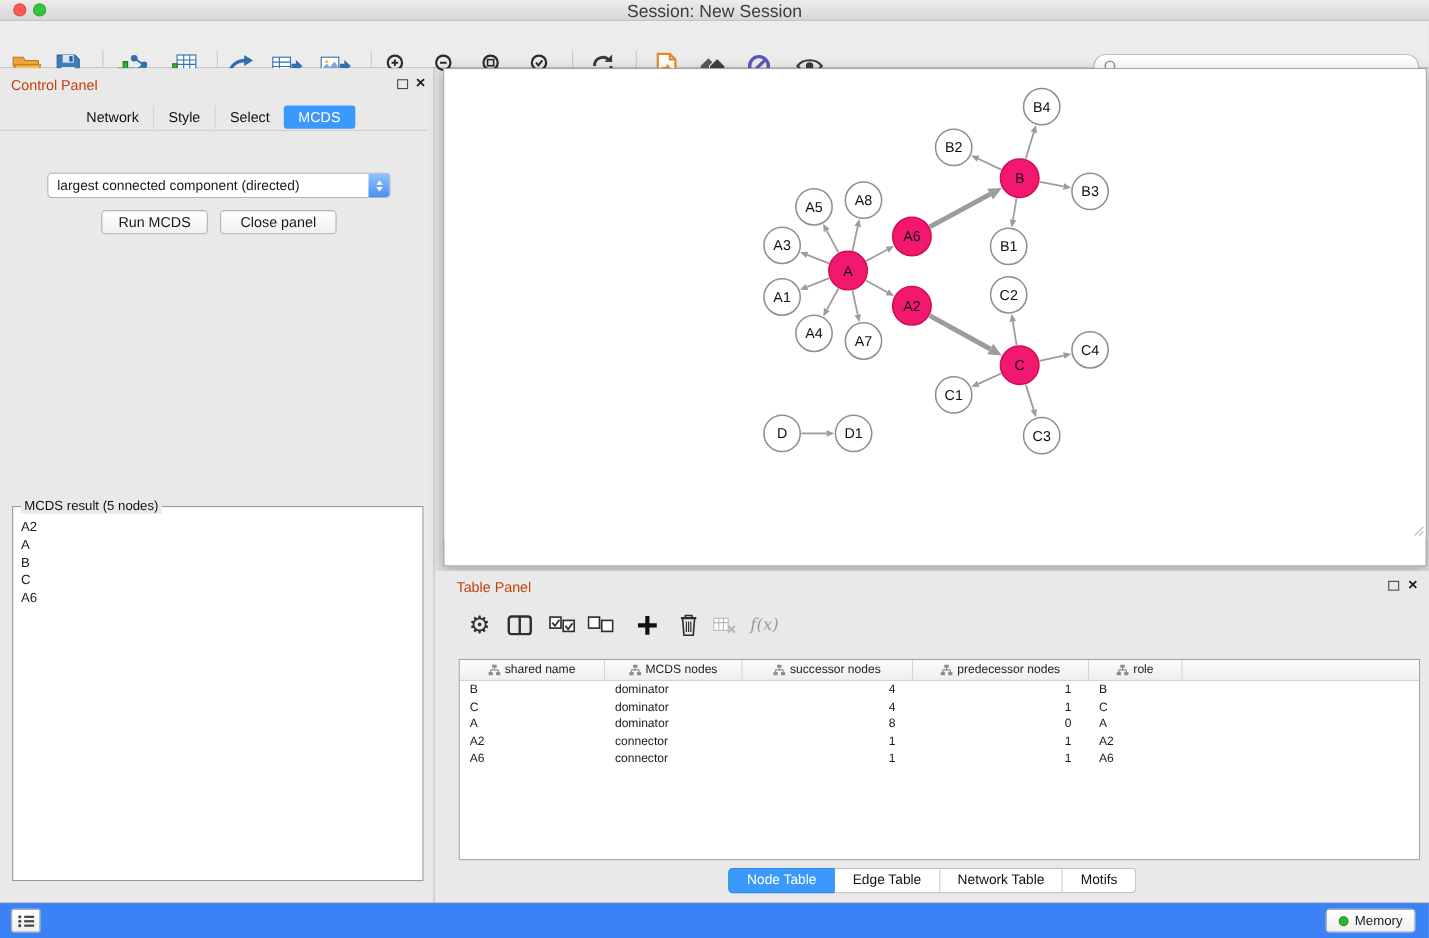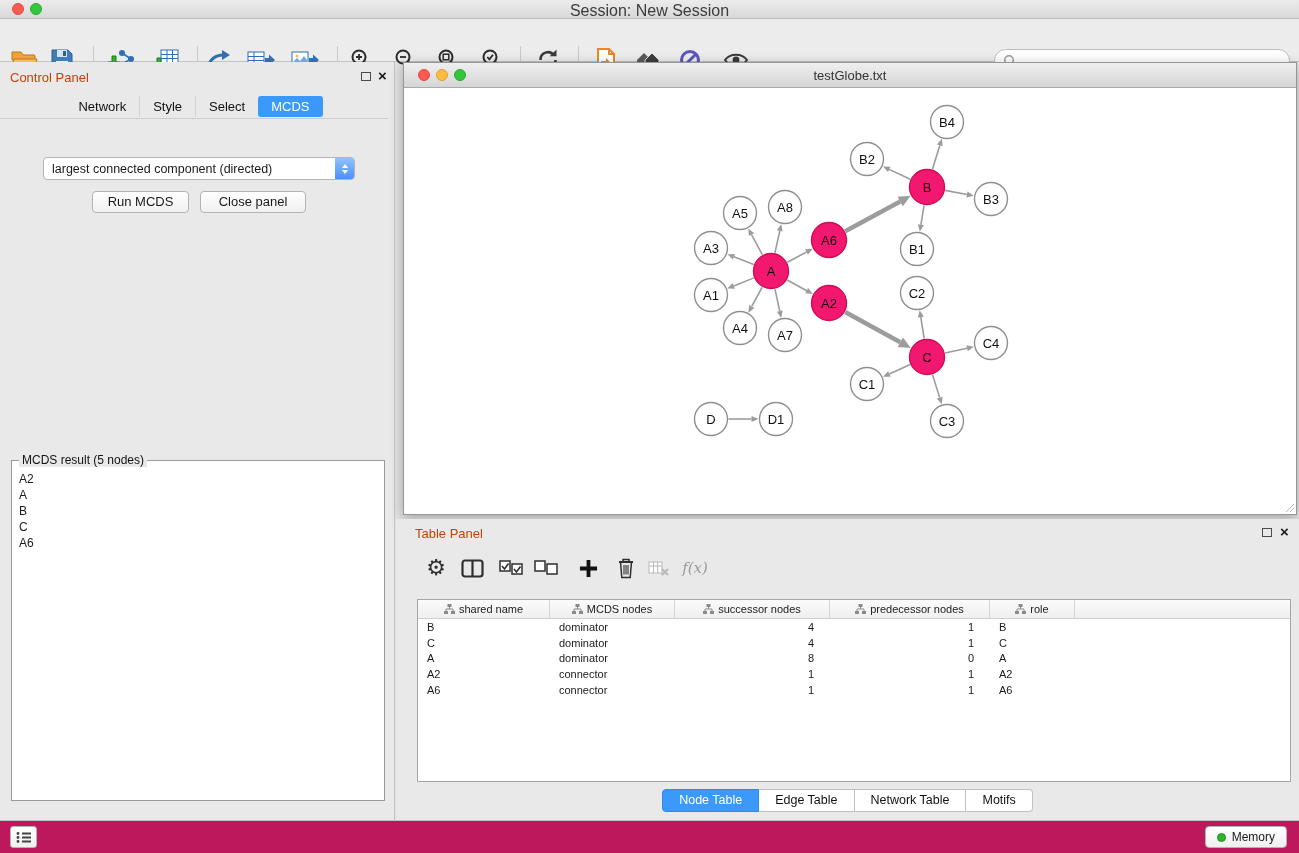--- a/index.html
+++ b/index.html
@@ -82,21 +82,21 @@
   .tp-tabs { position:absolute; left:0; right:0; top:270px; height:23px;
     display:flex; justify-content:center; }
   .tp-tab { background:#fff; border:1px solid #c0c0c0; border-left:none;
     padding:3px 16px; font-size:12.5px; color:#111; }
   .tp-tab:first-child { border-left:1px solid #c0c0c0; border-radius:4px 0 0 4px; }
   .tp-tab:last-child { border-radius:0 4px 4px 0; }
   .tp-tab.active { background:#3b99fc; border-color:#2f89ef; color:#fff; }
   .fx { font-family:"DejaVu Serif", serif; font-style:italic; color:#9a9a9a; font-size:15px; }
   
   .statusbar { position:absolute; left:0; top:820px; right:0; height:33px;
-    background:#be185d; border-top:1px solid #c2c2c2; }
+    background:#3b82f6; border-top:1px solid #c2c2c2; }
   .sb-left { position:absolute; left:10px; top:5px; width:27px; height:22px;
     border:1px solid #b3b3b3; border-radius:3px; background:linear-gradient(#fff,#efefef);
     display:flex; align-items:center; justify-content:center; }
   .sb-mem { position:absolute; right:12px; top:5px; height:22px; padding:0 11px;
     border:1px solid #b3b3b3; border-radius:4px; background:linear-gradient(#fff,#efefef);
     display:flex; align-items:center; gap:6px; font-size:12px; }
   .mem-dot { width:9px; height:9px; border-radius:50%; background:#2db52d; border:1px solid #1f8f1f; }
 </style>
 </head>
 <body>
@@ -260,26 +260,20 @@
         <div class="result-item">A2</div>
         <div class="result-item">A</div>
         <div class="result-item">B</div>
         <div class="result-item">C</div>
         <div class="result-item">A6</div>
       </div>
   </fieldset>
 </div>
 
 <div class="network-window">
-  <div class="nw-titlebar">
-    <span class="light lt-red" style="left:14px"></span>
-    <span class="light lt-yellow" style="left:32px"></span>
-    <span class="light lt-green" style="left:50px"></span>
-    <div class="title">testGlobe.txt</div>
-  </div>
   <div class="nw-canvas">
     <svg id="graph" width="892" height="426" viewBox="0 0 892 426">
         <line x1="349.8231812186227" y1="189.87072751255093" x2="329.7476789266888" y2="197.90092842932447" stroke="#9c9c9c" stroke-width="1.6"></line>
         <polygon points="323.24834209049203,200.50066316380318 328.6335068976265,195.1154983566687 330.86185095575115,200.68635850198024" fill="#9c9c9c"></polygon>
         <line x1="383.1981871544957" y1="191.9369308438597" x2="402.6727690573167" y2="202.68152775576095" stroke="#9c9c9c" stroke-width="1.6"></line>
         <polygon points="408.8018128455043,206.0630691561403 401.2235370285827,205.30826080784135 404.1220010860507,200.05479470368056" fill="#9c9c9c"></polygon>
         <line x1="349.72569682991207" y1="176.37818378479963" x2="329.8767798739002" y2="168.76943228499508" stroke="#9c9c9c" stroke-width="1.6"></line>
         <polygon points="323.34055705278587,166.2638802035679 330.95058790879756,165.96819393308894 328.80297183900285,171.5706706369012" fill="#9c9c9c"></polygon>
         <line x1="358.1612189821653" y1="199.25195219408317" x2="347.70541269929464" y2="218.47714439161956" stroke="#9c9c9c" stroke-width="1.6"></line>
         <polygon points="344.36100907092475,224.6265317082997 345.06996099214604,217.0438285508896 350.34086440644325,219.91046023234952" fill="#9c9c9c"></polygon>

